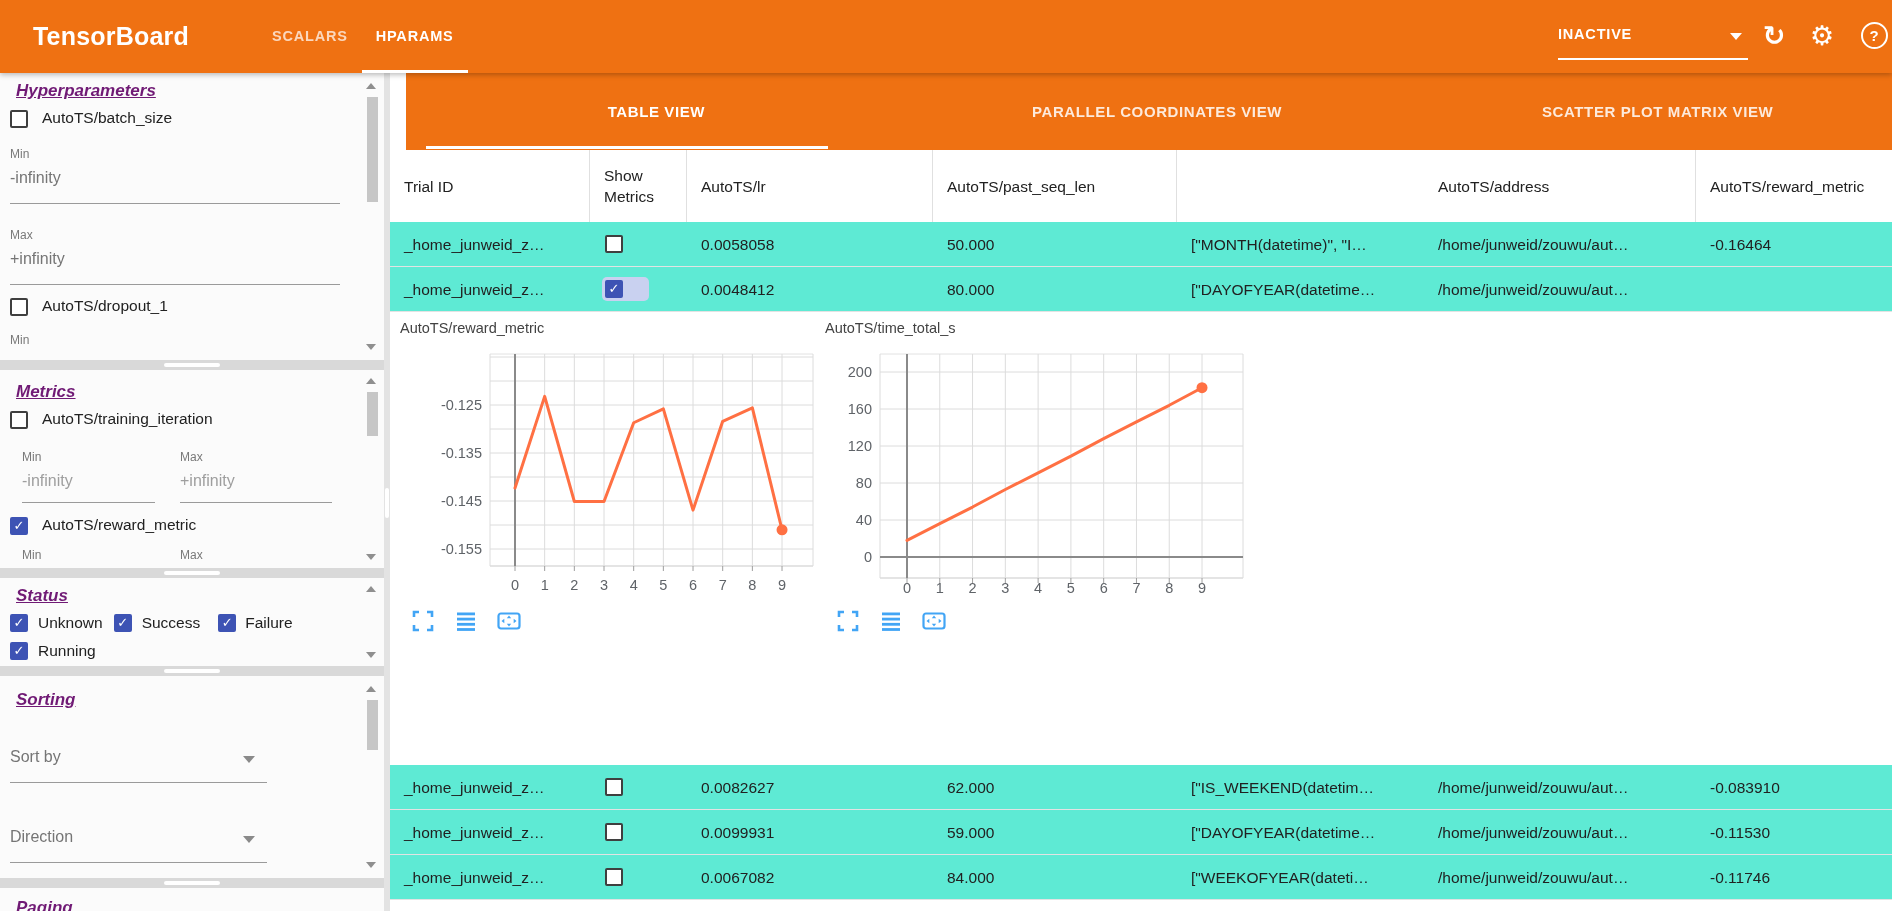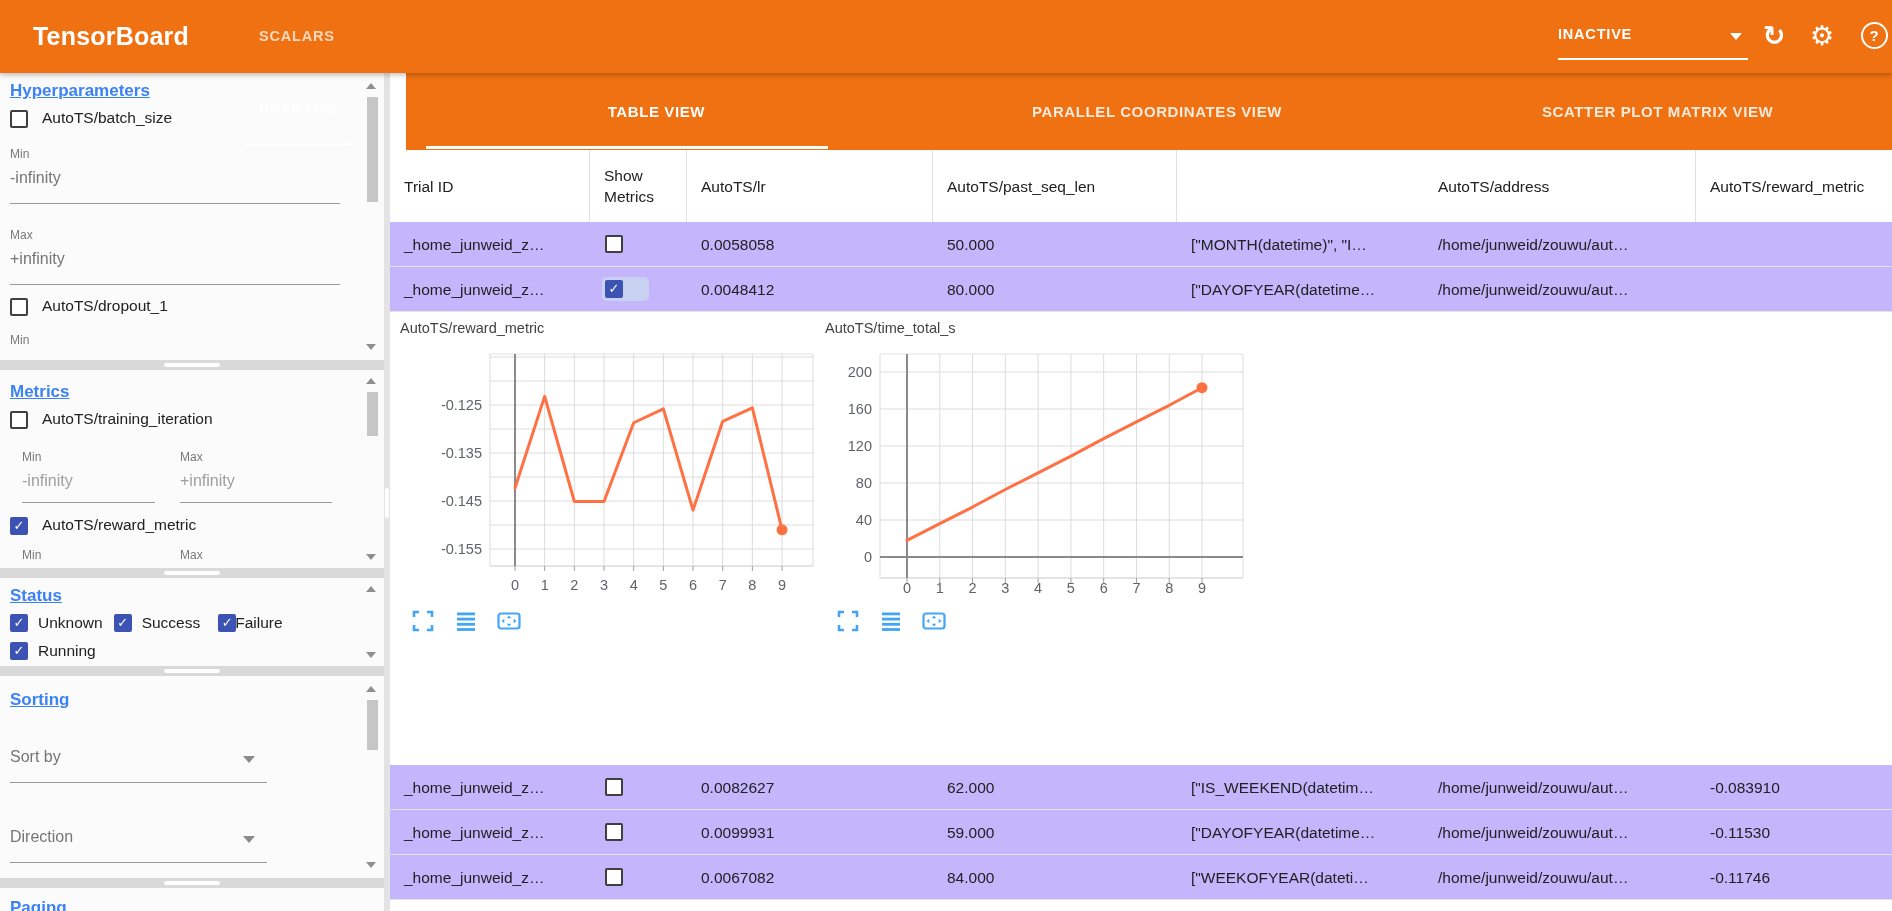--- a/index.html
+++ b/index.html
@@ -5,42 +5,42 @@
   html,body{margin:0;padding:0;}
   body{
     width:1892px;height:911px;overflow:hidden;position:relative;
     background:#e9e9e9;
     font-family:"Liberation Sans","DejaVu Sans",sans-serif;
     -webkit-font-smoothing:antialiased;
   }
   
   .app-header{position:absolute;left:0;top:0;width:1892px;height:73px;background:#EF7112;z-index:20;box-shadow:0 2px 5px rgba(0,0,0,.25);text-decoration:underline;}
   .app-title{position:absolute;left:33px;top:0;height:73px;line-height:73px;color:#fff;font-size:25px;font-weight:bold;letter-spacing:.2px;}
-  .hnav{position:absolute;left:245px;top:0;height:78px;display:flex;flex-direction:column;}
+  .hnav{position:absolute;left:258px;top:0;height:78px;display:flex;}
   .hnav-tab{position:relative;height:73px;line-height:73px;padding:0 14px;color:rgba(255,255,255,.72);font-size:14.5px;font-weight:bold;letter-spacing:.8px;cursor:pointer;}
   .hnav-tab.active{color:#fff;}
   .hnav-tab.active::after{content:"";position:absolute;left:0;right:0;bottom:0;height:3px;background:#fff;}
   .run-select{position:absolute;left:1558px;top:16px;width:190px;height:42px;border-bottom:2px solid #fff;color:#fff;font-size:14.5px;font-weight:bold;letter-spacing:.8px;line-height:36px;cursor:pointer;}
   .run-caret{position:absolute;right:6px;top:17px;width:0;height:0;border-left:6px solid transparent;border-right:6px solid transparent;border-top:7px solid #fff;}
   .hicon{position:absolute;top:0;height:73px;line-height:73px;color:#fff;font-size:27px;cursor:pointer;text-align:center;width:36px;}
   .icon-refresh{left:1756px;font-weight:bold;}
   .icon-gear{left:1804px;}
   .icon-help{left:1856px;}
   .help-circle{display:inline-block;width:23px;height:23px;border:2.5px solid #fff;border-radius:50%;line-height:23px;font-size:15px;font-weight:bold;vertical-align:middle;margin-top:-4px;}
   
   .card{position:absolute;left:0;width:384px;background:#FBFBFB;overflow:hidden;}
   .card-hp{top:73px;height:287px;}
   .card-metrics{top:370px;height:198px;}
   .card-status{top:578px;height:88px;}
   .card-sorting{top:676px;height:202px;}
   .card-paging{top:888px;height:33px;}
   .divider{position:absolute;left:0;width:384px;height:10px;background:#d9d9d9;z-index:5;}
   .divider .handle{position:absolute;left:50%;top:3px;width:56px;height:4px;margin-left:-28px;background:#fff;border-radius:2px;}
   .d1{top:360px;}.d2{top:568px;}.d3{top:666px;}.d4{top:878px;}
-  .sec-title{position:absolute;left:10px;font-size:17px;font-weight:bold;color:#3b82f6;text-decoration:underline;}
+  .sec-title{position:absolute;left:16px;font-size:17px;font-weight:bold;color:#701a75;text-decoration:underline;font-style:italic;}
   .cb{position:absolute;width:18px;height:18px;border:2px solid #3f3f3f;border-radius:2px;box-sizing:border-box;background:#fff;cursor:pointer;}
   .cb.checked{background:#3D53B4;border-color:#3D53B4;}
   .cb.checked::after{content:"\2713";position:absolute;left:0;top:0;width:14px;height:14px;color:#fff;font-size:13px;line-height:14px;font-weight:bold;text-align:center;}
   .cb-row{position:absolute;left:10px;height:20px;}
   .cb-row .cb{left:0;top:1px;}
   .cb-label{position:absolute;left:32px;top:0;font-size:15.5px;color:#212121;white-space:nowrap;}
   .fld-label{position:absolute;font-size:12px;color:#797979;}
   .fld-value{position:absolute;font-size:16px;color:#757575;}
   .fld-value.ph{color:#9e9e9e;}
   .fld-line{position:absolute;height:1px;background:#9a9a9a;}
@@ -60,21 +60,21 @@
   .viewtabs{position:absolute;left:16px;top:0;width:1502px;height:77px;background:#EF7112;display:flex;}
   .viewtab{flex:1;text-align:center;line-height:77px;color:rgba(255,255,255,.85);font-size:15px;font-weight:bold;letter-spacing:.6px;cursor:pointer;}
   .viewtab.active{color:#fff;}
   .viewtab-underline{position:absolute;left:20px;top:73px;width:402px;height:3px;background:#fff;}
   .thead{position:absolute;left:0;top:77px;width:1502px;height:72px;background:#fff;border-bottom:1px solid #dcdcdc;}
   .th{position:absolute;top:0;height:72px;box-sizing:border-box;border-right:1px solid #e0e0e0;display:flex;align-items:center;padding-left:14px;padding-right:10px;font-size:15.5px;color:#212121;line-height:21px;}
   .th.c6{border-right:none;}
   .c0{left:0;width:200px;}.c1{left:200px;width:97px;}.c2{left:297px;width:246px;}
   .c3{left:543px;width:244px;}.c4{left:787px;width:247px;}.c5{left:1034px;width:272px;}
   .c6{left:1306px;width:196px;}
-  .trow{position:absolute;left:0;width:1502px;height:45px;border-bottom:1px solid #e3e3e3;background:#c4b5fd;box-sizing:border-box;}
+  .trow{position:absolute;left:0;width:1502px;height:45px;border-bottom:1px solid #e3e3e3;background:#5eead4;box-sizing:border-box;}
   .td{position:absolute;top:0;height:45px;line-height:45px;padding-left:14px;font-size:15.5px;color:#212121;white-space:nowrap;overflow:hidden;box-sizing:border-box;}
   .td .cb{left:15px;top:13px;}
   .pill{position:absolute;left:12px;top:10px;width:47px;height:24px;background:#C9D1F0;border-radius:5px;}
   
   .charts-panel{position:absolute;left:0;top:239px;width:1502px;height:453px;background:#fff;}
   .chart-title{position:absolute;top:8px;font-size:14.5px;color:#424242;}
   .ct0{left:10px;}.ct1{left:435px;}
   .chart-svg{position:absolute;top:28px;}
   .cs0{left:5px;}.cs1{left:430px;}
   .chart-controls{position:absolute;top:297px;display:flex;gap:17px;}
@@ -149,21 +149,21 @@
 </div>
 <div class="divider d2">
     <div class="handle"></div>
   </div>
 
 <div class="card card-status">
   <div class="sec-title" style="top:8px;">Status</div>
   <div id="status-options" style="position:absolute;left:10px;top:34px;width:330px;display:flex;flex-wrap:wrap;row-gap:6px;">
       <span style="position: relative; display: inline-block; height: 22px; padding-left: 28px; margin-right: 11px; font-size: 15.5px; color: rgb(33, 33, 33); line-height: 22px;"><span class="cb checked" style="left: 0px; top: 2px;"></span>Unknown</span>
       <span style="position: relative; display: inline-block; height: 22px; padding-left: 28px; margin-right: 18px; font-size: 15.5px; color: rgb(33, 33, 33); line-height: 22px;"><span class="cb checked" style="left: 0px; top: 2px;"></span>Success</span>
-      <span style="position: relative; display: inline-block; height: 22px; padding-left: 17px; margin-right: 18px; font-size: 15.5px; color: rgb(33, 33, 33); line-height: 22px;"><span class="cb checked" style="left: 0px; top: 2px;"></span>Failure</span>
+      <span style="position: relative; display: inline-block; height: 22px; padding-left: 27px; margin-right: 18px; font-size: 15.5px; color: rgb(33, 33, 33); line-height: 22px;"><span class="cb checked" style="left: 0px; top: 2px;"></span>Failure</span>
       <span style="position: relative; display: inline-block; height: 22px; padding-left: 28px; margin-right: 18px; font-size: 15.5px; color: rgb(33, 33, 33); line-height: 22px;"><span class="cb checked" style="left: 0px; top: 2px;"></span>Running</span>
     </div>
   <div class="sb-up" style="top:8px;"></div>
   <div class="sb-down" style="bottom:8px;"></div>
 </div>
 <div class="divider d3">
     <div class="handle"></div>
   </div>
 
 <div class="card card-sorting">
@@ -209,20 +209,21 @@
   <div>
       <div class="trow" style="top: 149px;">
         <div class="td c0">_home_junweid_z…</div>
         <div class="td c1">
           <span class="cb"></span>
         </div>
         <div class="td c2">0.0058058</div>
         <div class="td c3">50.000</div>
         <div class="td c4">["MONTH(datetime)", "I…</div>
         <div class="td c5">/home/junweid/zouwu/aut…</div>
+        <div class="td c6">-0.16464</div>
       </div>
       <div class="trow" style="top: 194px;">
         <div class="td c0">_home_junweid_z…</div>
         <div class="td c1">
           <span class="pill"></span>
           <span class="cb checked"></span>
         </div>
         <div class="td c2">0.0048412</div>
         <div class="td c3">80.000</div>
         <div class="td c4">["DAYOFYEAR(datetime…</div>

